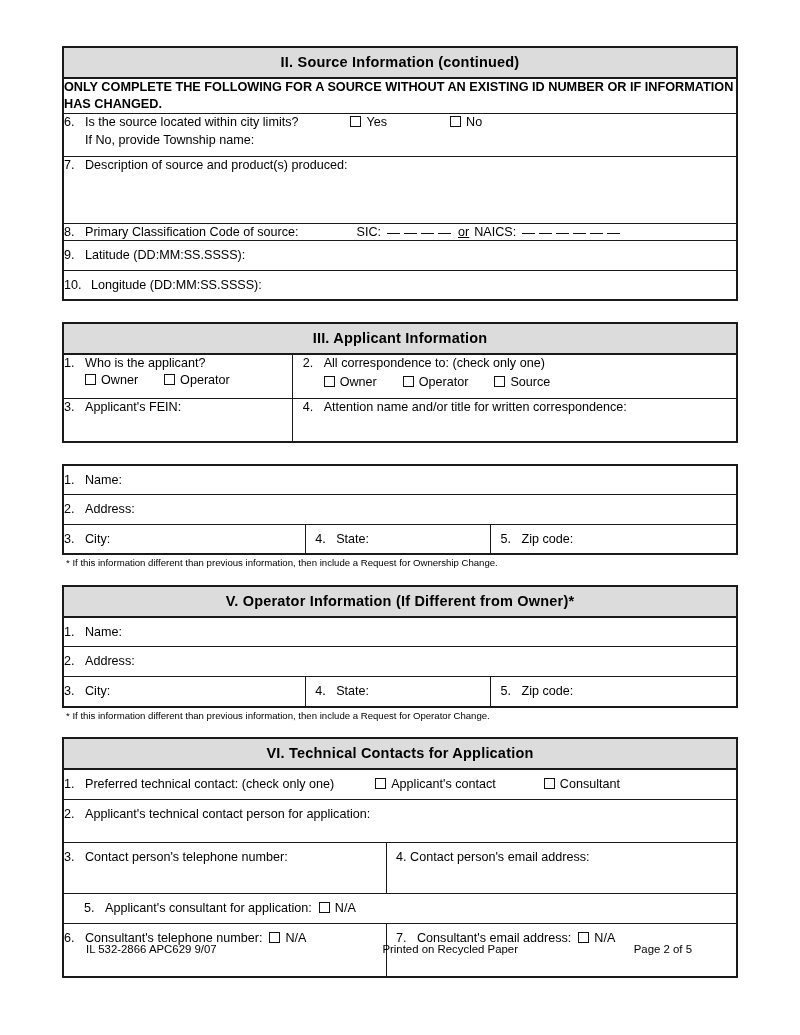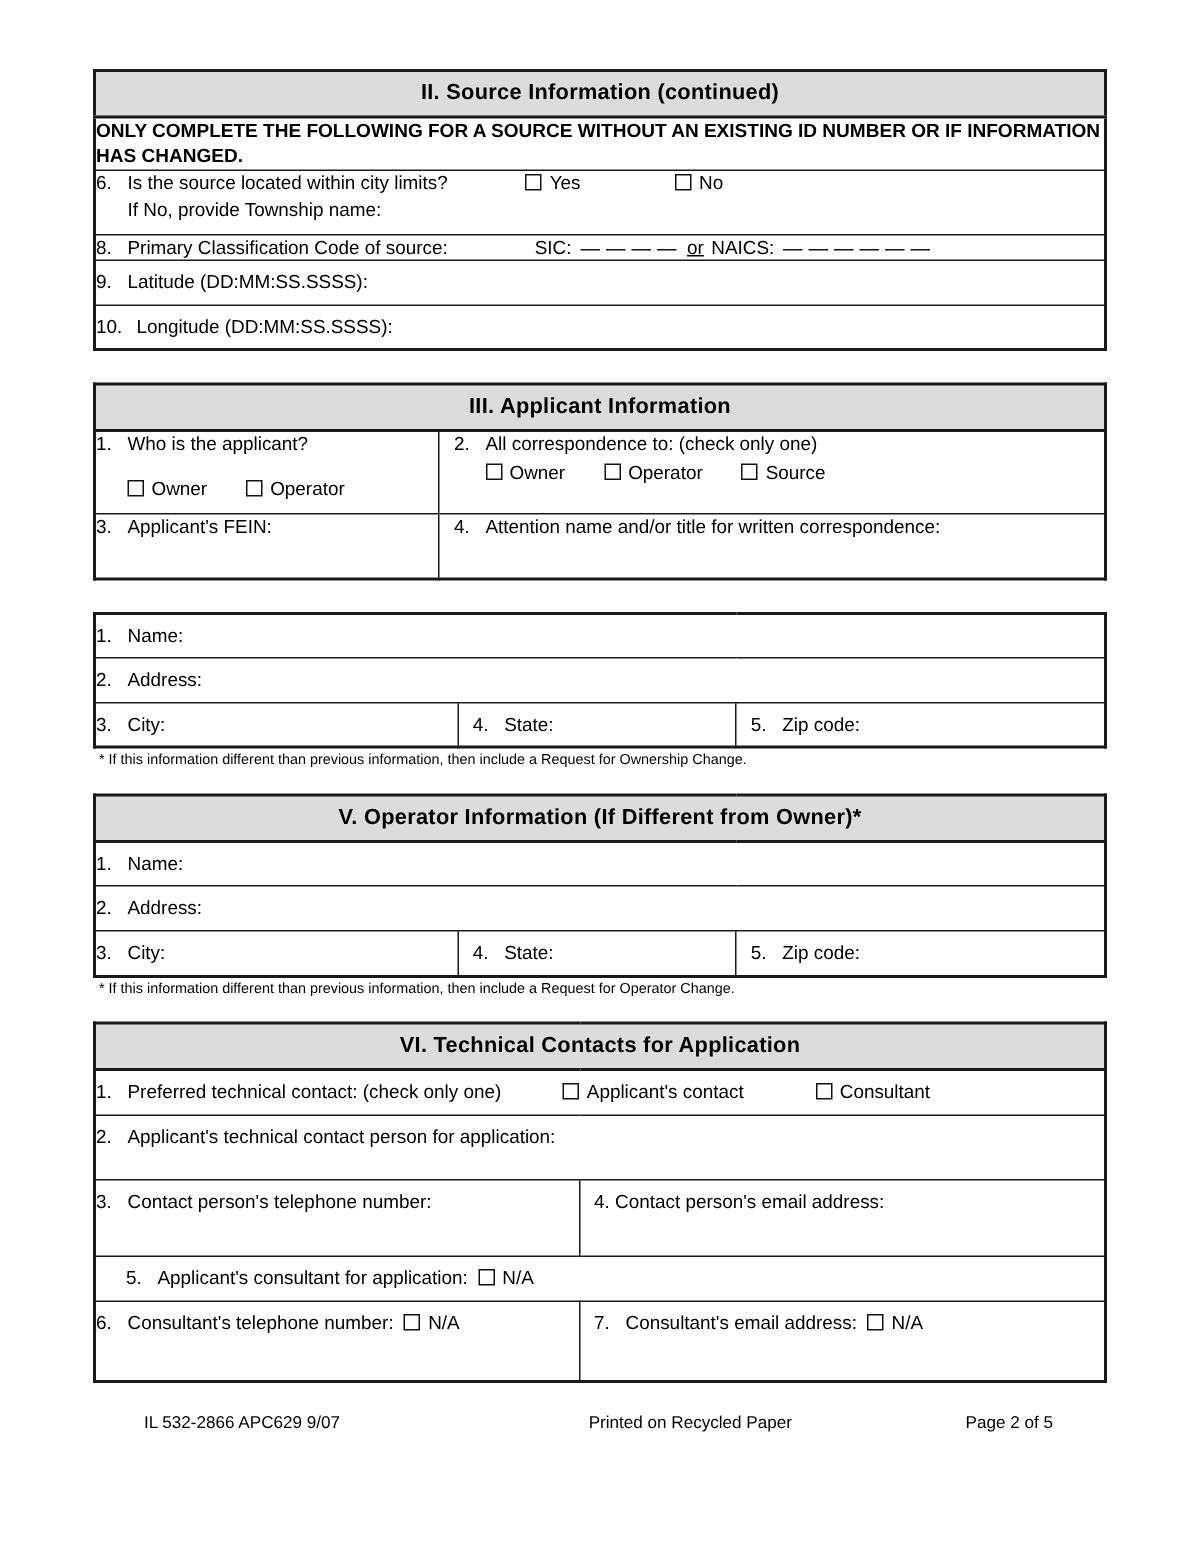--- a/index.html
+++ b/index.html
@@ -101,21 +101,21 @@
     border-bottom: 1.4px solid #111;
     width: 13px;
     margin: 0 2px;
     vertical-align: 2px;
   }
   .uline { text-decoration: underline; }
 
   
   .footer {
     position: absolute;
-    left: 72px;
+    left: 62px;
     top: 943px;
     width: 652px;
     font-size: 11.4px;
     display: flex;
     justify-content: space-between;
   }
   .footer > span { white-space: nowrap; }
   .footer .mid { margin-left: 50px; }
   .footer .right { margin-right: 22px; }
   .footer .left { margin-left: 24px; }
@@ -142,20 +142,25 @@
     <tr>
       <td class="bold-note">ONLY COMPLETE THE FOLLOWING FOR A SOURCE WITHOUT AN EXISTING ID NUMBER OR IF INFORMATION HAS CHANGED.</td>
     </tr>
     <tr>
       <td class="cell" style="padding-bottom:7px;">
         <span class="num">6.</span><span class="lbl">Is the source located within city limits?</span><span class="cb-group" style="margin-left:52px;"><span class="cbox"></span><span>Yes</span></span><span class="cb-group" style="margin-left:63px;text-align:center;"><span class="cbox"></span><span>No</span></span>
         <div style="margin-top:1px;"><span class="indent"></span><span>If No, provide Township name:</span></div>
       </td>
     </tr>
     <tr>
+      <td class="cell tall-70">
+        <span class="num">7.</span><span class="lbl">Description of source and product(s) produced:</span>
+      </td>
+    </tr>
+    <tr>
       <td class="cell">
         <span class="num">8.</span><span class="lbl">Primary Classification Code of source:</span><span style="margin-left:58px;">SIC:</span><span style="margin-left:4px;"><span class="blankline"></span><span class="blankline"></span><span class="blankline"></span><span class="blankline"></span></span><span class="uline" style="margin-left:5px;">or</span><span style="margin-left:5px;">NAICS:</span><span style="margin-left:4px;"><span class="blankline"></span><span class="blankline"></span><span class="blankline"></span><span class="blankline"></span><span class="blankline"></span><span class="blankline"></span></span>
       </td>
     </tr>
     <tr>
       <td class="cell" style="padding-top:6px;padding-bottom:6px;">
         <span class="num">9.</span><span class="lbl">Latitude (DD:MM:SS.SSSS):</span>
       </td>
     </tr>
     <tr>
@@ -173,21 +178,21 @@
         <col style="width:34%">
         <col style="width:66%">
       </colgroup>
     <tbody>
         <tr>
       <td class="sect-header" colspan="2">III.  Applicant Information</td>
     </tr>
     <tr>
       <td class="cell" style="padding-bottom:7px;">
         <span class="num">1.</span><span class="lbl">Who is the applicant?</span>
-        <div style="margin-top:13px;"><span class="indent"></span><span class="cb-group"><span class="cbox"></span><span>Owner</span></span><span class="cb-group" style="margin-left:26px;"><span class="cbox"></span><span>Operator</span></span></div>
+        <div style="margin-top:0;"><span class="indent"></span><span class="cb-group"><span class="cbox"></span><span>Owner</span></span><span class="cb-group" style="margin-left:26px;"><span class="cbox"></span><span>Operator</span></span></div>
       </td>
       <td class="cell" style="padding-bottom:7px;padding-left:10px;">
         <span class="num">2.</span><span class="lbl">All correspondence to: (check only one)</span>
         <div style="margin-top:2px;"><span class="indent"></span><span class="cb-group"><span class="cbox"></span><span>Owner</span></span><span class="cb-group" style="margin-left:26px;"><span class="cbox"></span><span>Operator</span></span><span class="cb-group" style="margin-left:26px;"><span class="cbox"></span><span>Source</span></span></div>
       </td>
     </tr>
     <tr>
       <td class="cell tall-44">
         <span class="num">3.</span><span class="lbl">Applicant's FEIN:</span>
       </td>

